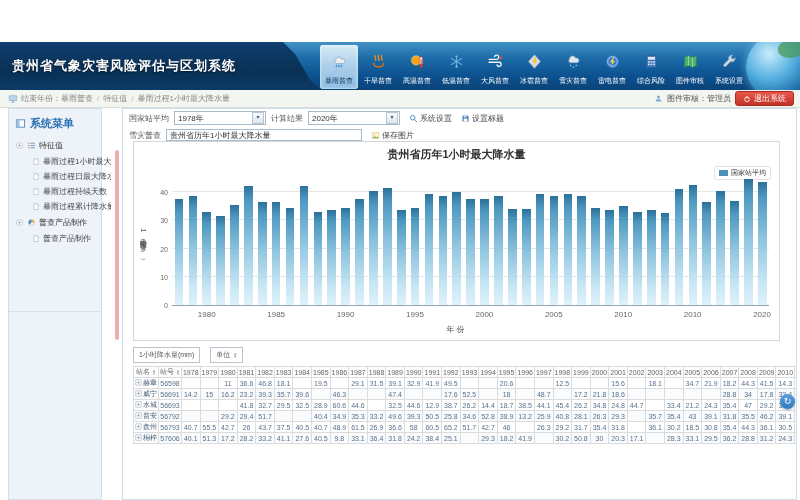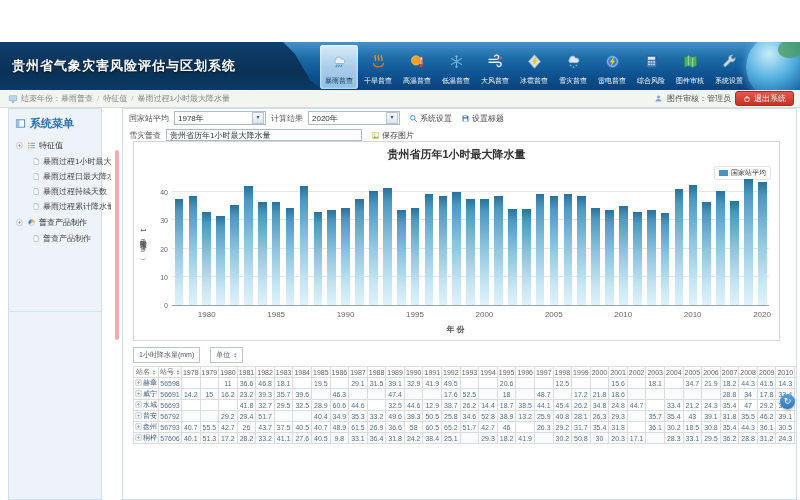--- a/index.html
+++ b/index.html
@@ -70,21 +70,21 @@
   .legend-swatch{width:9px;height:6px;background:#4a90b8;}
   .plot{position:absolute;left:38px;right:10px;top:36px;bottom:34px;border-bottom:1px solid #9aa4ac;}
   .gridline{position:absolute;left:0;right:0;height:1px;background:#e6e6e6;}
   .ytick{position:absolute;right:calc(100% + 4px);font-size:7px;color:#666;transform:translateY(4px);}
   .ylabel{position:absolute;left:4px;top:50%;transform:translateY(-50%);writing-mode:vertical-rl;font-size:7px;color:#555;letter-spacing:1px;}
   .bars{position:absolute;left:0;right:0;top:0;bottom:0;display:flex;align-items:flex-end;}
   .bar-slot{flex:1;height:100%;display:flex;align-items:flex-end;justify-content:center;}
   .bar{width:62%;background:linear-gradient(180deg,#2b7199 0%,#4e98c0 12%,#8cc3de 45%,#c6e5f3 80%,#def2fb 100%);}
   .xlabels{position:absolute;left:38px;right:10px;bottom:20px;height:10px;}
   .xlabel-item{position:absolute;transform:translateX(-50%);font-size:8px;color:#666;}
-  .xaxis-title{position:absolute;left:50%;bottom:5px;transform:translateX(-50%);font-size:8px;color:#555;letter-spacing:2px;font-weight:bold;}
+  .xaxis-title{position:absolute;left:50%;bottom:5px;transform:translateX(-50%);font-size:8px;color:#555;letter-spacing:2px;}
 
   
   .chips{position:absolute;left:10px;top:238px;display:flex;gap:10px;}
   .chip{border:1px solid #b9c5ce;background:#fff;font-size:7px;color:#555;padding:2px 5px;display:flex;align-items:center;gap:3px;cursor:pointer;}
   .sorts{display:inline-flex;flex-direction:column;font-size:4px;line-height:3px;color:#8fa0ae;}
   .table-wrap{position:absolute;left:10px;right:0;top:257px;bottom:0;overflow:hidden;}
   table{border-collapse:collapse;table-layout:fixed;}
   th,td{border:1px solid #dcdcdc;font-size:7px;font-weight:normal;height:11px;padding:0 1px;
     text-align:center;white-space:nowrap;overflow:hidden;color:#56718d;box-sizing:border-box;}
   th{color:#666;background:#fdfdfd;}

